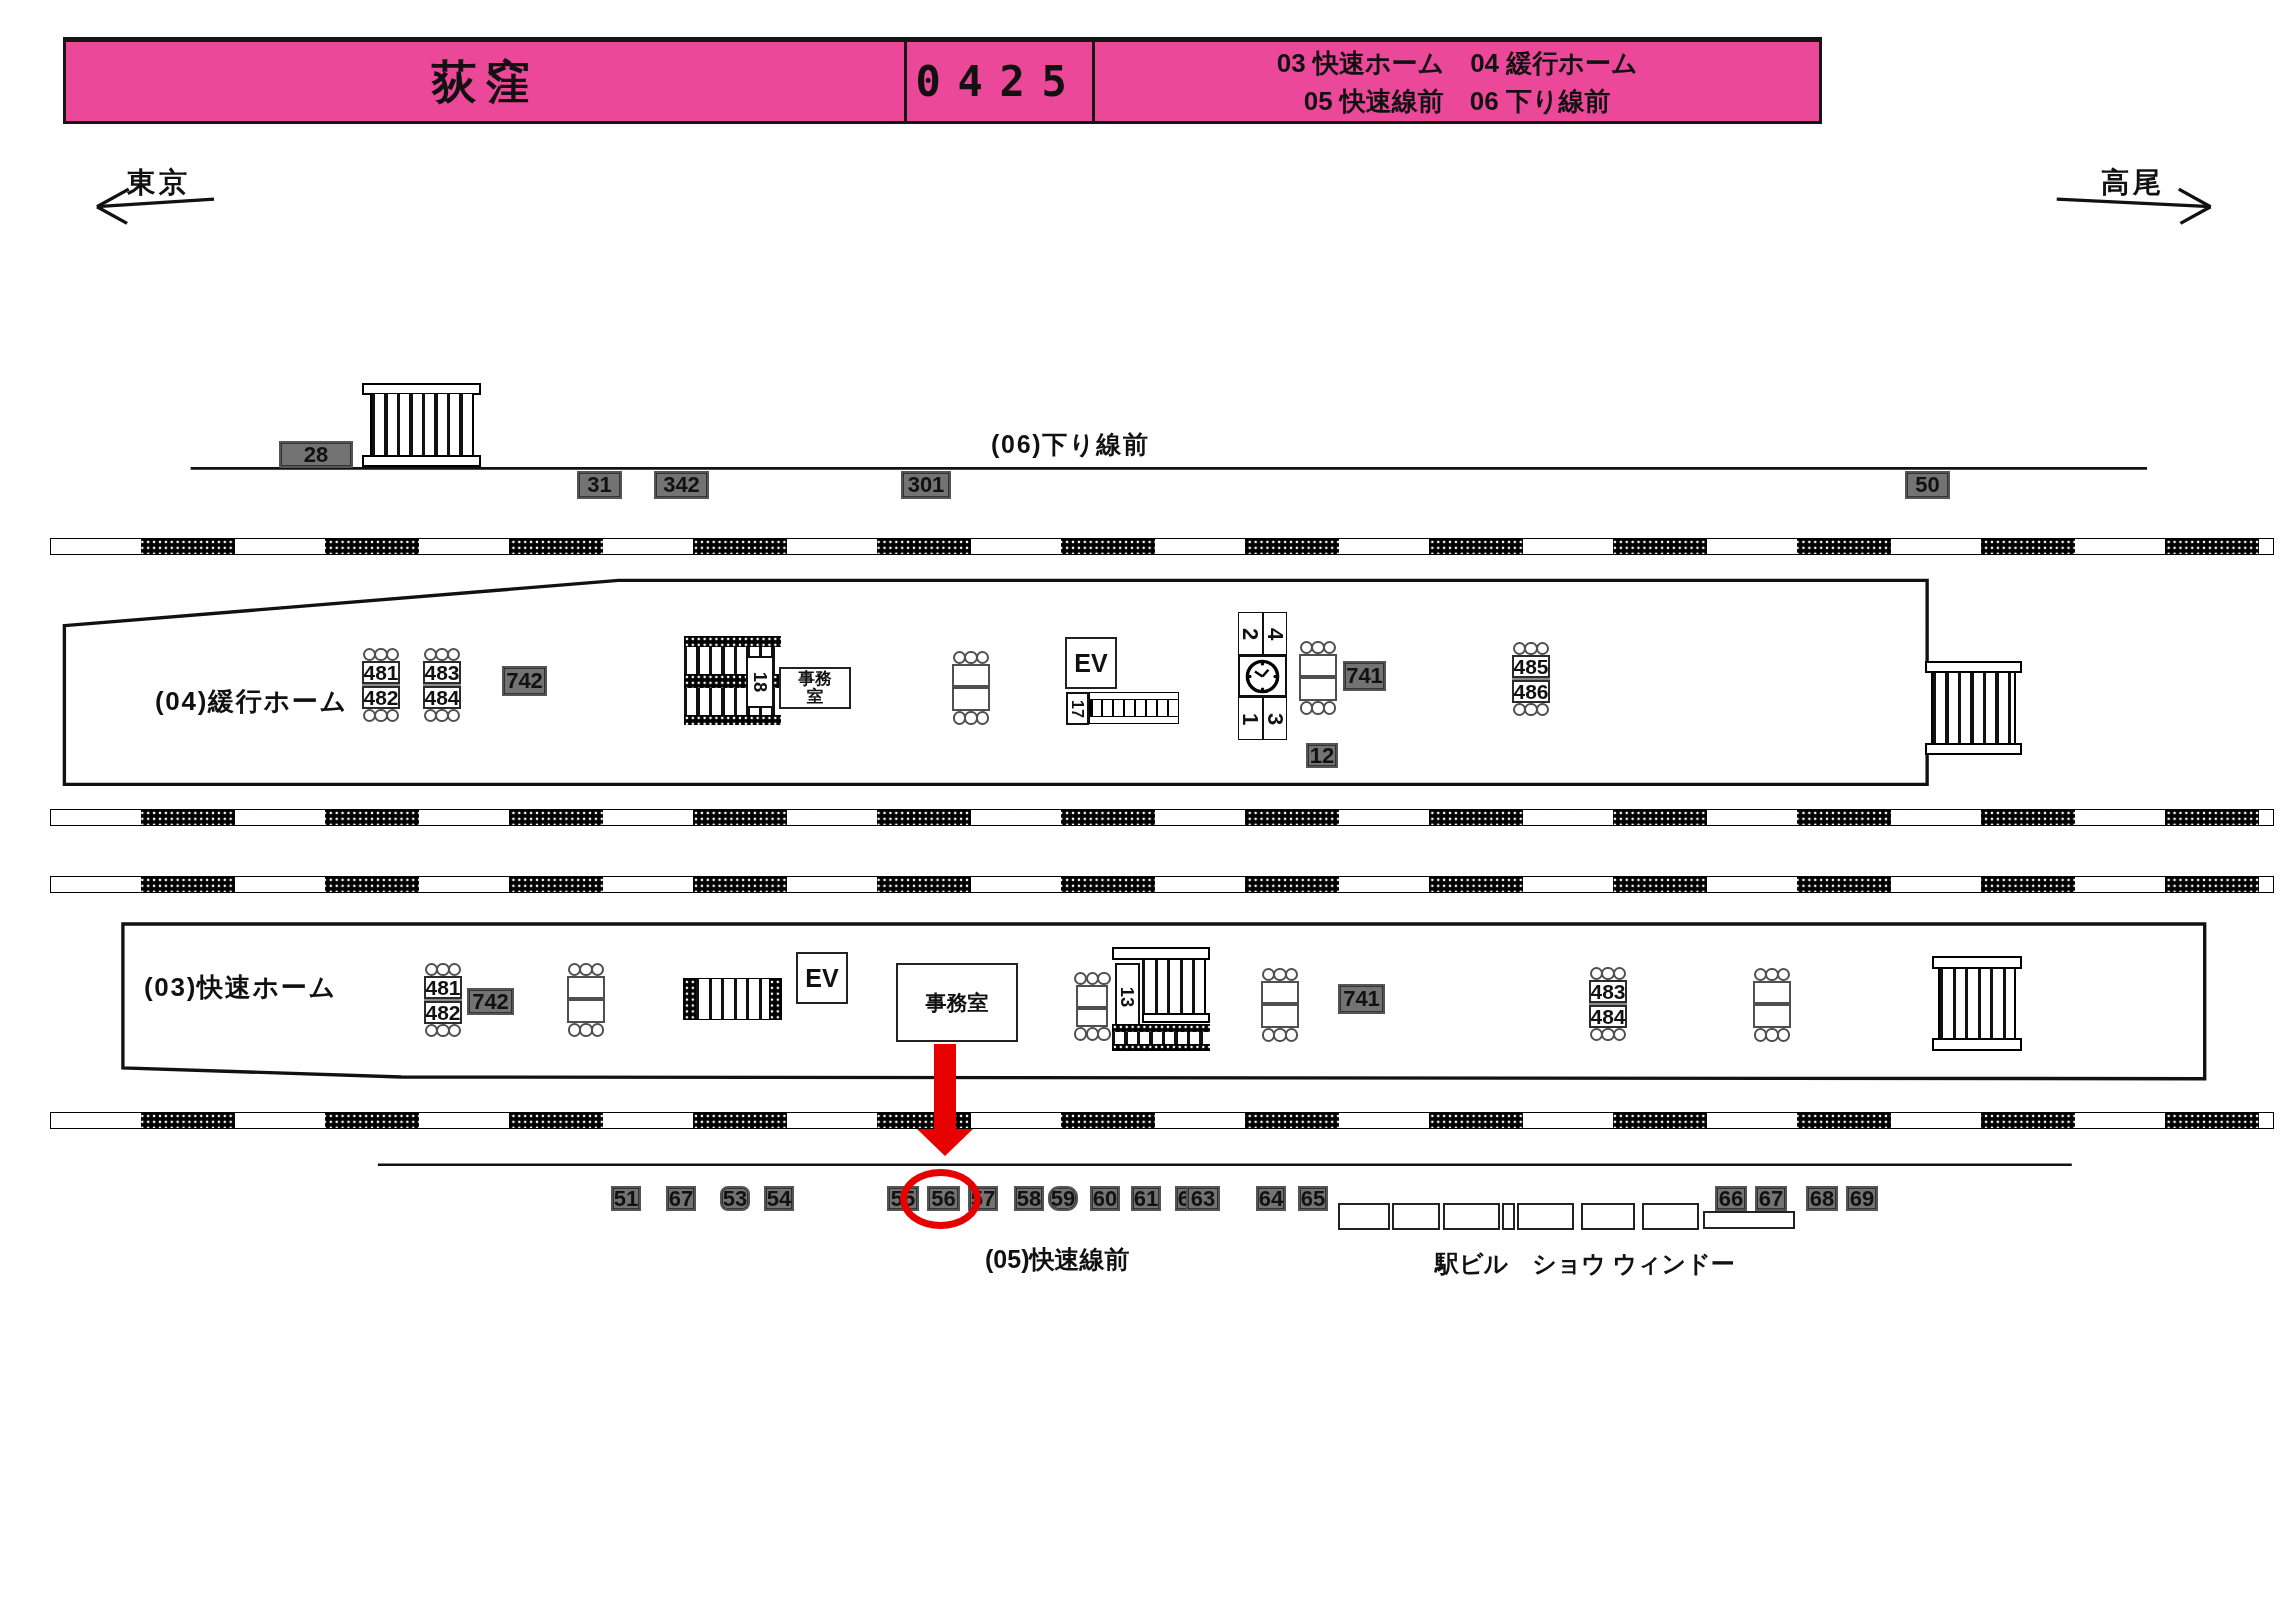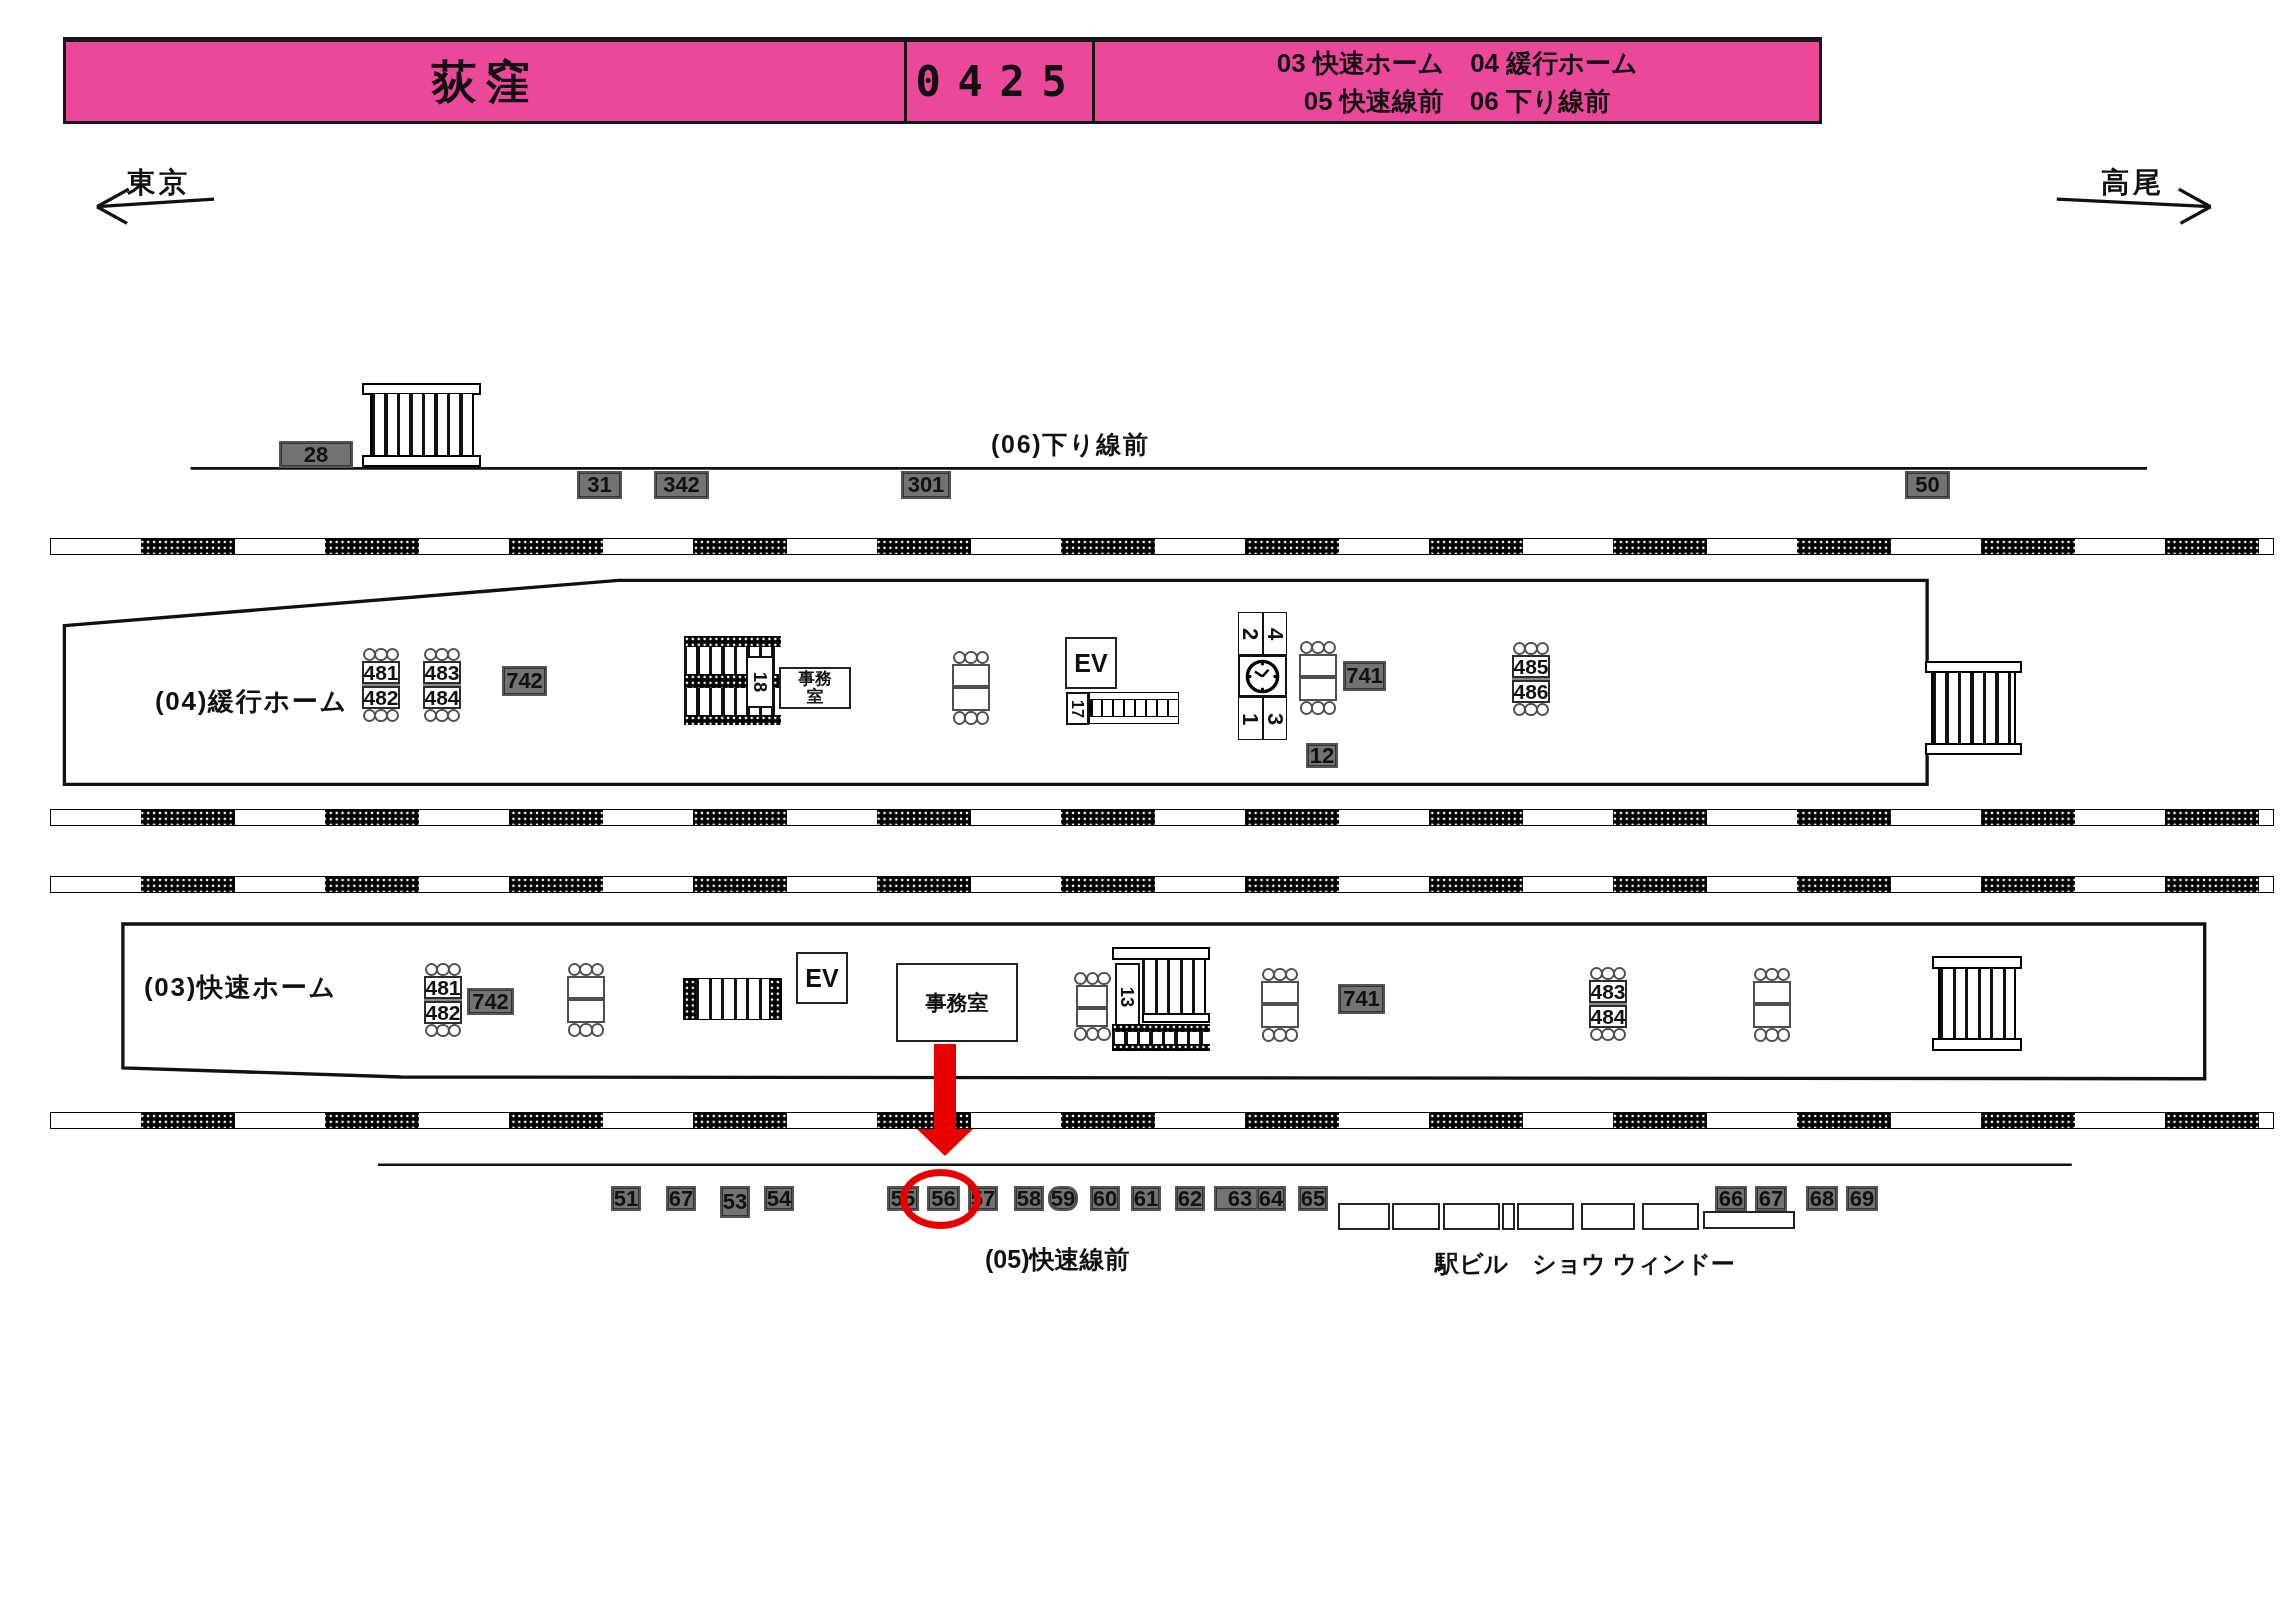--- a/index.html
+++ b/index.html
@@ -380,31 +380,31 @@
   </div>
 
   <div class="el" style="left:1932px;top:956px;width:90px;height:95px;background:#fff;">
     <div class="rail" style="top:0;height:13.4px;"></div>
     <div class="el bars" style="left:5.9px;right:5.9px;top:13.4px;bottom:13.4px;border-left:2.5px solid #000;border-right:2.5px solid #000;"></div>
     <div class="rail" style="bottom:0;height:13.4px;"></div>
   </div>
 
   <div class="numbox" style="left:611px;top:1186px;width:30px;height:25px;">51</div>
   <div class="numbox" style="left:666px;top:1186px;width:30px;height:25px;">67</div>
-  <div class="numbox" style="left:720px;top:1186px;width:30px;height:32px;">53</div>
+  <div class="numbox" style="left:720px;top:1186px;width:30px;height:25px;border-radius:8px;">53</div>
   <div class="numbox" style="left:764px;top:1186px;width:30px;height:25px;">54</div>
   <div class="numbox" style="left:887px;top:1186px;width:32px;height:25px;">55</div>
   <div class="numbox" style="left:927px;top:1186px;width:33px;height:25px;">56</div>
   <div class="numbox" style="left:968px;top:1186px;width:30px;height:25px;">57</div>
   <div class="numbox" style="left:1014px;top:1186px;width:30px;height:25px;">58</div>
   <div class="numbox" style="left:1048px;top:1186px;width:30px;height:25px;border-radius:11px;">59</div>
   <div class="numbox" style="left:1090px;top:1186px;width:30px;height:25px;">60</div>
   <div class="numbox" style="left:1131px;top:1186px;width:30px;height:25px;">61</div>
   <div class="numbox" style="left:1175px;top:1186px;width:30px;height:25px;">62</div>
-  <div class="numbox" style="left:1214px;top:1186px;width:52px;height:25px;">63</div>
+  <div class="numbox" style="left:1186px;top:1186px;width:34px;height:25px;">63</div>
   <div class="numbox" style="left:1256px;top:1186px;width:30px;height:25px;">64</div>
   <div class="numbox" style="left:1298px;top:1186px;width:30px;height:25px;">65</div>
   <div class="numbox" style="left:1715px;top:1186px;width:32px;height:25px;">66</div>
   <div class="numbox" style="left:1755px;top:1186px;width:32px;height:25px;">67</div>
   <div class="numbox" style="left:1806px;top:1186px;width:32px;height:25px;">68</div>
   <div class="numbox" style="left:1846px;top:1186px;width:32px;height:25px;">69</div>
 
   <div class="winbox" style="left:1338px;top:1203px;width:52px;height:27px;"></div>
   <div class="winbox" style="left:1392px;top:1203px;width:48px;height:27px;"></div>
   <div class="winbox" style="left:1443px;top:1203px;width:57px;height:27px;"></div>

